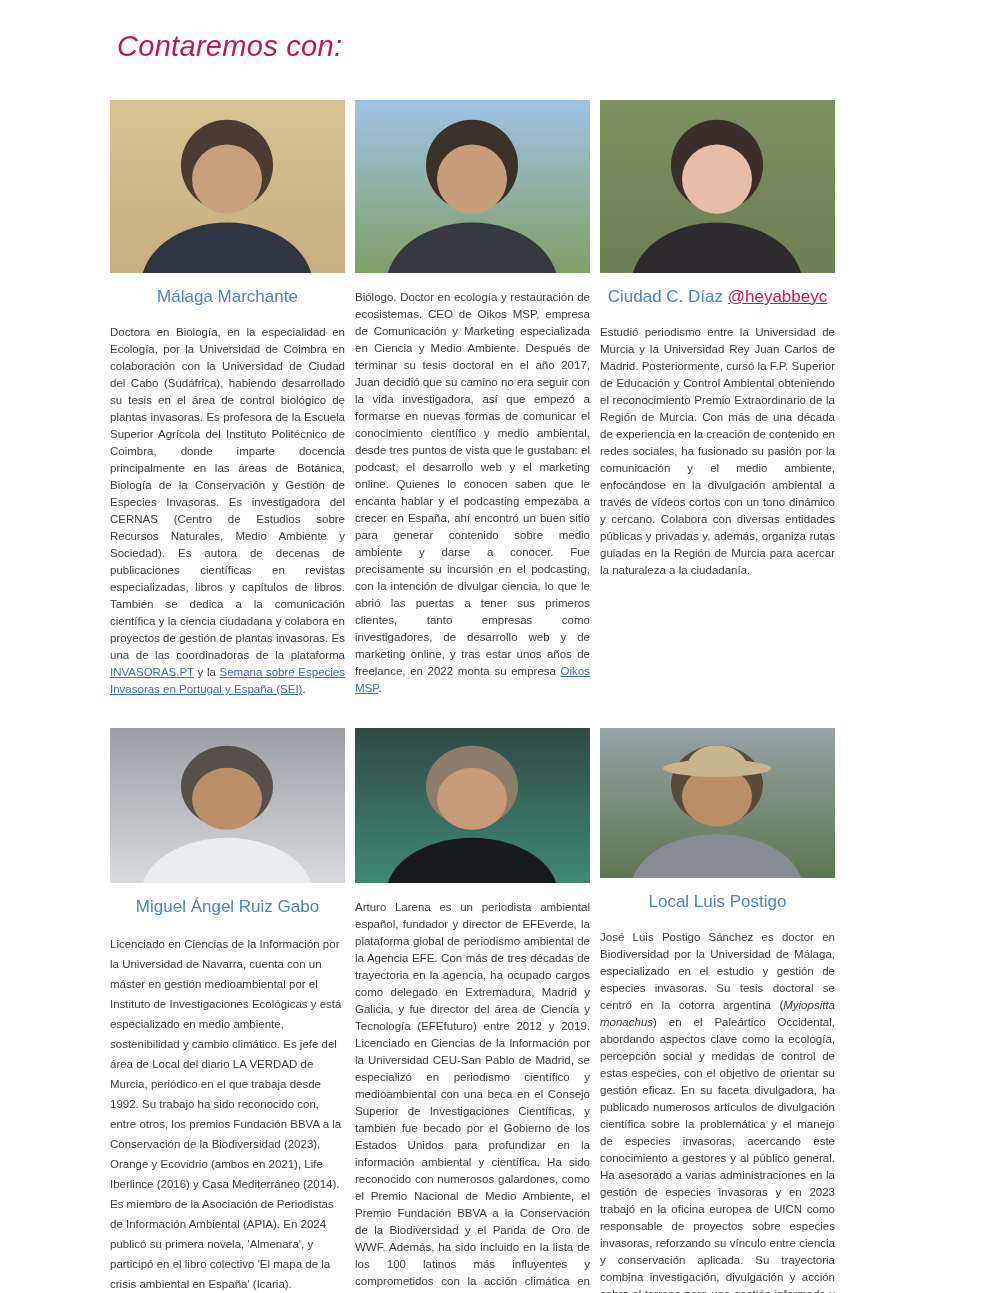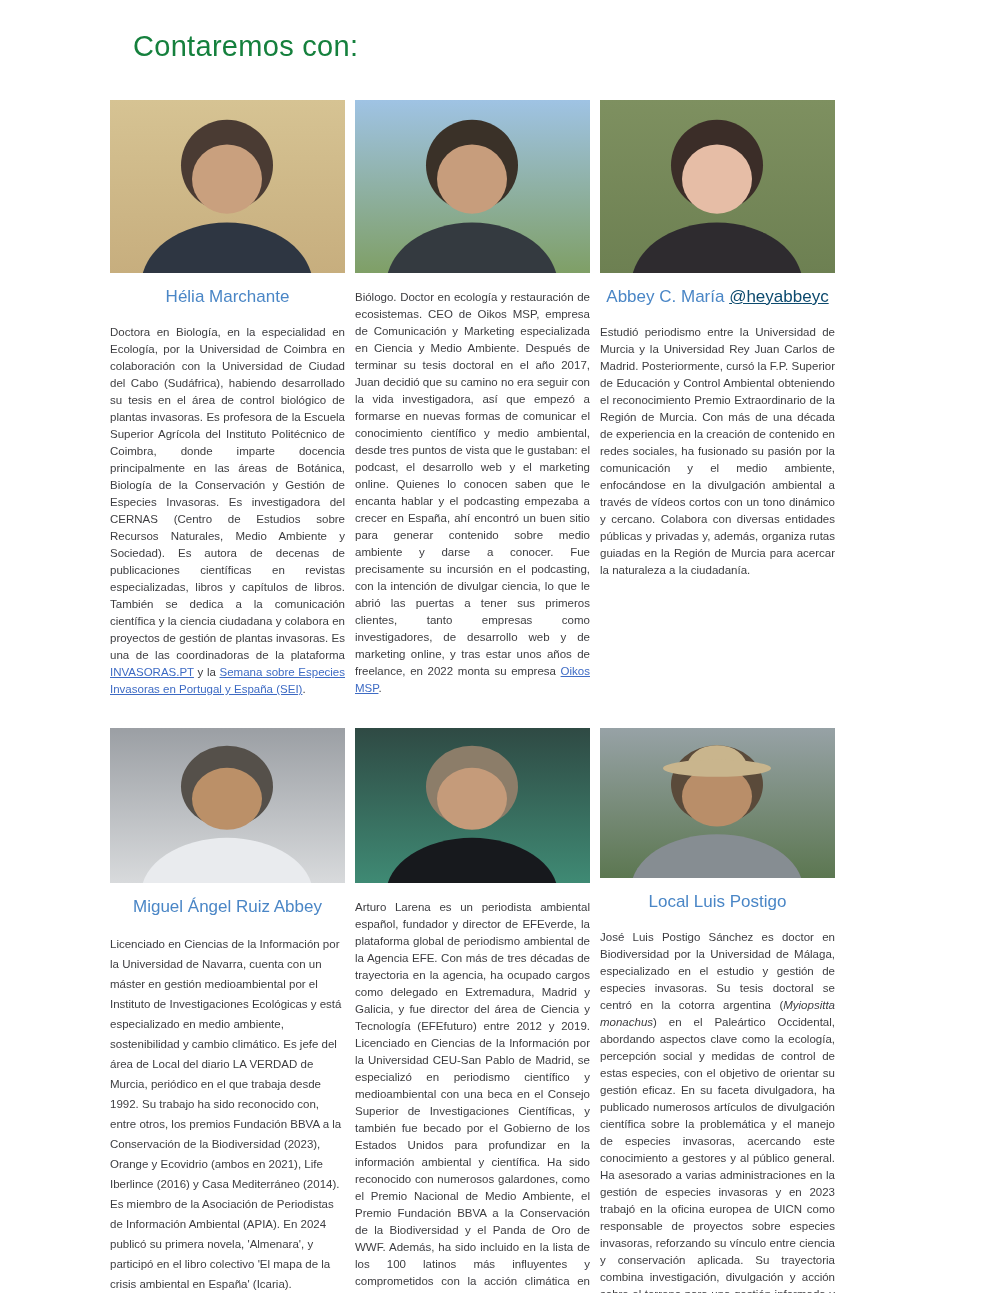--- a/index.html
+++ b/index.html
@@ -3,25 +3,26 @@
 <meta charset="utf-8">
 <style>
   html,body{margin:0;padding:0;background:#ffffff;}
   body{
     width:991px;min-height:1293px;
     font-family:"Liberation Sans","DejaVu Sans",sans-serif;
     -webkit-font-smoothing:antialiased;
   }
   .wrap{padding:30px 0 24px 110px;width:736px;}
   .page-title{
-    margin:0 0 0 23px;
+    margin:0 0 0 7px;
     font-size:29px;
     font-weight:300;
     letter-spacing:.3px;
-    color:#15803d;
+    color:#be185d;
+    font-style:italic;
   }
   .grid{
     margin-top:37px;
     display:grid;
     grid-template-columns:repeat(3,235px);
     column-gap:10px;
     row-gap:30px;
   }
   .card{width:235px;}
   .photo{width:235px;overflow:hidden;background:#dcdcdc;}
@@ -30,21 +31,21 @@
   .h155{height:155px;}
   .h150{height:150px;}
   .name{
     margin:13px 0 0;
     text-align:center;
     font-size:17px;
     font-weight:400;
     color:#4a86c6;
     line-height:22px;
   }
-  .name a{color:#0c4a6e;cursor:pointer;}
+  .name a{color:#be185d;cursor:pointer;}
   .bio{
     margin:16px 0 0;
     font-size:11.5px;
     line-height:17px;
     color:#3d3d40;
     text-align:justify;
     text-justify:inter-word;
   }
   .bio.left{text-align:left;line-height:20px;}
   .bio a{color:#3e6bc4;word-break:break-word;cursor:pointer;}
@@ -66,21 +67,21 @@
                 <stop offset="0" stop-color="#d6c393"></stop>
                 <stop offset="1" stop-color="#c7ae7e"></stop>
               </linearGradient>
             </defs>
             <rect width="235" height="175" fill="url(#g0)"></rect>
             <circle cx="117" cy="66" r="46" fill="#4a3b33"></circle>
             <circle cx="117" cy="80" r="35" fill="#c9a07e"></circle>
             <ellipse cx="117" cy="188" rx="86" ry="64" fill="#2e3642"></ellipse>
           </svg>
         </div>
-      <h3 class="name"><span>Hélia Marchante</span></h3>
+      <h3 class="name"><span>Málaga Marchante</span></h3>
       <p class="bio"><span>Doctora en Biología, en la especialidad en Ecología, por la Universidad de Coimbra en colaboración con la Universidad de Ciudad del Cabo (Sudáfrica), habiendo desarrollado su tesis en el área de control biológico de plantas invasoras. Es profesora de la Escuela Superior Agrícola del Instituto Politécnico de Coimbra, donde imparte docencia principalmente en las áreas de Botánica, Biología de la Conservación y Gestión de Especies Invasoras. Es investigadora del CERNAS (Centro de Estudios sobre Recursos Naturales, Medio Ambiente y Sociedad). Es autora de decenas de publicaciones científicas en revistas especializadas, libros y capítulos de libros. También se dedica a la comunicación científica y la ciencia ciudadana y colabora en proyectos de gestión de plantas invasoras. Es una de las coordinadoras de la plataforma </span><a href="#">INVASORAS.PT</a><span> y la </span><a href="#">Semana sobre Especies Invasoras en Portugal y España (SEI)</a><span>.</span></p>
     </article>
 
     <article class="card">
       <div class="photo h173">
           <svg viewBox="0 0 235 175" preserveAspectRatio="none" role="img" aria-label="smiling bearded man outdoors, blue sky and green olive-grove landscape, dark fleece">
             <defs>
               <linearGradient id="g1" x1="0" y1="0" x2="0" y2="1">
                 <stop offset="0" stop-color="#9fc3e4"></stop>
                 <stop offset="1" stop-color="#7f9f66"></stop>
@@ -103,40 +104,40 @@
                 <stop offset="0" stop-color="#7e9060"></stop>
                 <stop offset="1" stop-color="#6d8052"></stop>
               </linearGradient>
             </defs>
             <rect width="235" height="175" fill="url(#g2)"></rect>
             <circle cx="117" cy="66" r="46" fill="#3b2d28"></circle>
             <circle cx="117" cy="80" r="35" fill="#e6bda6"></circle>
             <ellipse cx="117" cy="188" rx="86" ry="64" fill="#2e2b2f"></ellipse>
           </svg>
         </div>
-      <h3 class="name"><span>Abbey C. María </span><a href="#">@heyabbeyc</a></h3>
+      <h3 class="name"><span>Ciudad C. Díaz </span><a href="#">@heyabbeyc</a></h3>
       <p class="bio"><span>Estudió periodismo entre la Universidad de Murcia y la Universidad Rey Juan Carlos de Madrid. Posteriormente, cursó la F.P. Superior de Educación y Control Ambiental obteniendo el reconocimiento Premio Extraordinario de la Región de Murcia. Con más de una década de experiencia en la creación de contenido en redes sociales, ha fusionado su pasión por la comunicación y el medio ambiente, enfocándose en la divulgación ambiental a través de vídeos cortos con un tono dinámico y cercano. Colabora con diversas entidades públicas y privadas y, además, organiza rutas guiadas en la Región de Murcia para acercar la naturaleza a la ciudadanía.</span></p>
     </article>
 
     <article class="card">
       <div class="photo h155">
           <svg viewBox="0 0 235 175" preserveAspectRatio="none" role="img" aria-label="man with arms crossed in white shirt, newsroom office background">
             <defs>
               <linearGradient id="g3" x1="0" y1="0" x2="0" y2="1">
                 <stop offset="0" stop-color="#9b9fa4"></stop>
                 <stop offset="1" stop-color="#d8dadc"></stop>
               </linearGradient>
             </defs>
             <rect width="235" height="175" fill="url(#g3)"></rect>
             <circle cx="117" cy="66" r="46" fill="#55504a"></circle>
             <circle cx="117" cy="80" r="35" fill="#bb9068"></circle>
             <ellipse cx="117" cy="188" rx="86" ry="64" fill="#e9ebee"></ellipse>
           </svg>
         </div>
-      <h3 class="name"><span>Miguel Ángel Ruiz Abbey</span></h3>
+      <h3 class="name"><span>Miguel Ángel Ruiz Gabo</span></h3>
       <p class="bio left"><span>Licenciado en Ciencias de la Información por la Universidad de Navarra, cuenta con un máster en gestión medioambiental por el Instituto de Investigaciones Ecológicas y está especializado en medio ambiente, sostenibilidad y cambio climático. Es jefe del área de Local del diario LA VERDAD de Murcia, periódico en el que trabaja desde 1992. Su trabajo ha sido reconocido con, entre otros, los premios Fundación BBVA a la Conservación de la Biodiversidad (2023), Orange y Ecovidrio (ambos en 2021), Life Iberlince (2016) y Casa Mediterráneo (2014). Es miembro de la Asociación de Periodistas de Información Ambiental (APIA). En 2024 publicó su primera novela, 'Almenara', y participó en el libro colectivo 'El mapa de la crisis ambiental en España' (Icaria). </span></p>
     </article>
 
     <article class="card">
       <div class="photo h155">
           <svg viewBox="0 0 235 175" preserveAspectRatio="none" role="img" aria-label="man with long hair in dark suit speaking on stage, teal-green backdrop">
             <defs>
               <linearGradient id="g4" x1="0" y1="0" x2="0" y2="1">
                 <stop offset="0" stop-color="#2f4a44"></stop>
                 <stop offset="1" stop-color="#3f8a74"></stop>

